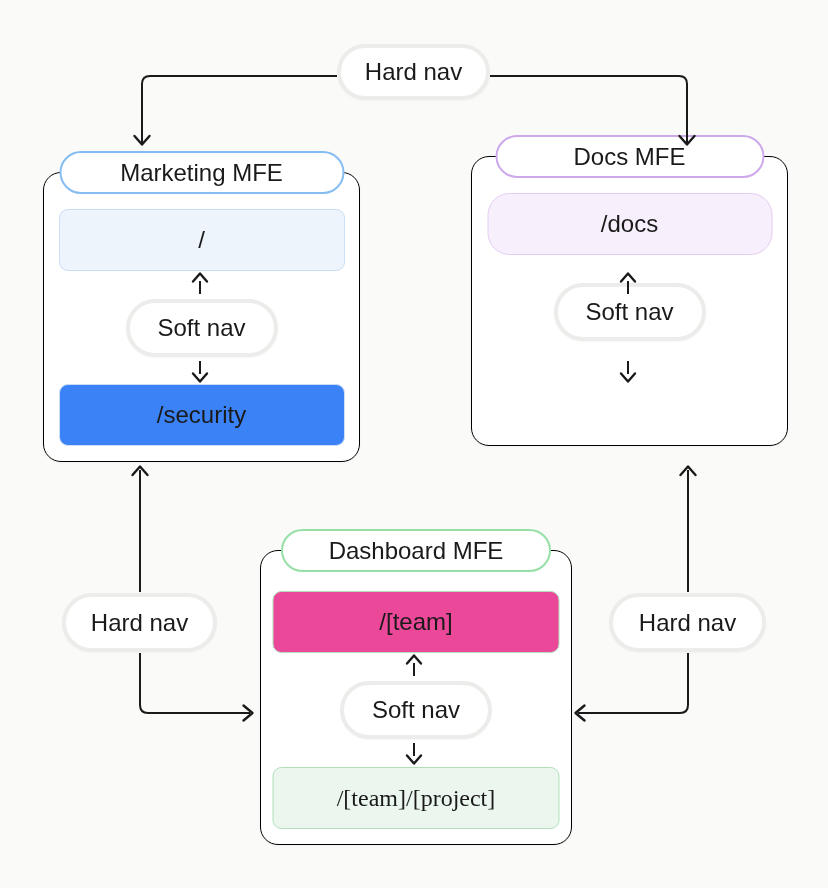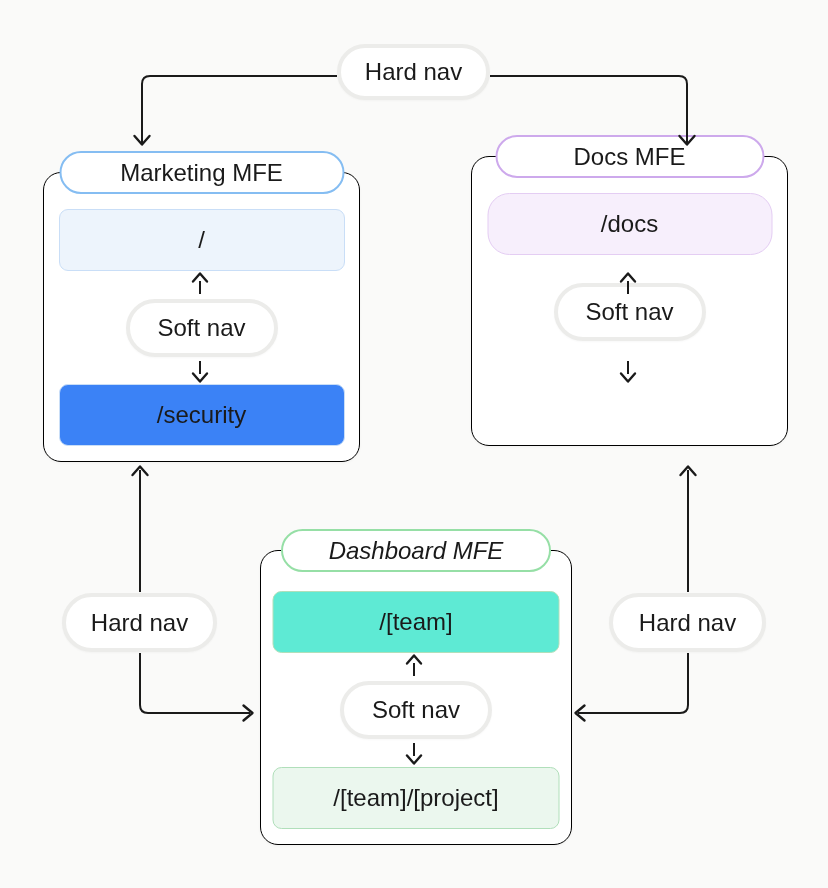--- a/index.html
+++ b/index.html
@@ -36,37 +36,37 @@
     position: absolute; top: -22px; left: 50%; transform: translateX(-50%);
     height: 43px;
     background: #ffffff;
     border: 2px solid #cccccc;
     border-radius: 999px;
     display: flex; align-items: center; justify-content: center;
     font-size: 24px; white-space: nowrap;
   }
   .mfe-marketing .mfe-title { width: 285px; }
   .mfe-docs      .mfe-title { width: 269px; }
-  .mfe-dashboard .mfe-title { width: 270px; font-style: italic; }
+  .mfe-dashboard .mfe-title { width: 270px; }
 
   .route {
     position: absolute; left: 50%; transform: translateX(-50%);
     height: 62px;
     border: 1px solid #dddddd;
     border-radius: 9px;
     display: flex; align-items: center; justify-content: center;
     font-size: 24px; white-space: nowrap;
   }
   .mfe-marketing .route { width: 286px; }
   .mfe-docs      .route { width: 285px; }
   .mfe-dashboard .route { width: 287px; }
   .mfe-marketing .route-a, .mfe-docs .route-a { top: 36px; }
   .mfe-marketing .route-b, .mfe-docs .route-b { top: 211px; }
   .mfe-dashboard .route-a { top: 40px; }
-  .mfe-dashboard .route-b { top: 216px; }
+  .mfe-dashboard .route-b { top: 216px; font-family: Liberation Serif, serif; }
 
   
   .pill {
     background: #ffffff;
     border: 4px solid #ececea;
     border-radius: 999px;
     display: flex; align-items: center; justify-content: center;
     font-size: 24px; white-space: nowrap;
     box-shadow: 0 1px 2px rgba(0,0,0,0.03);
   }
@@ -181,21 +181,21 @@
     </div>
     <div class="pill softnav">
       <span>Soft nav</span>
     </div>
   </section>
 
   <section class="mfe mfe-dashboard">
     <div class="mfe-title" style="border-color: rgb(150, 223, 166);">
       <span>Dashboard MFE</span>
     </div>
-    <div class="route route-a" style="background-color: #5eead4; border-color: rgb(176, 223, 186);">
+    <div class="route route-a" style="background-color: #ec4899; border-color: rgb(176, 223, 186);">
       <span>/[team]</span>
     </div>
     <div class="pill softnav">
       <span>Soft nav</span>
     </div>
     <div class="route route-b" style="background-color: rgb(235, 247, 238); border-color: rgb(176, 223, 186);">
       <span>/[team]/[project]</span>
     </div>
   </section>
 

